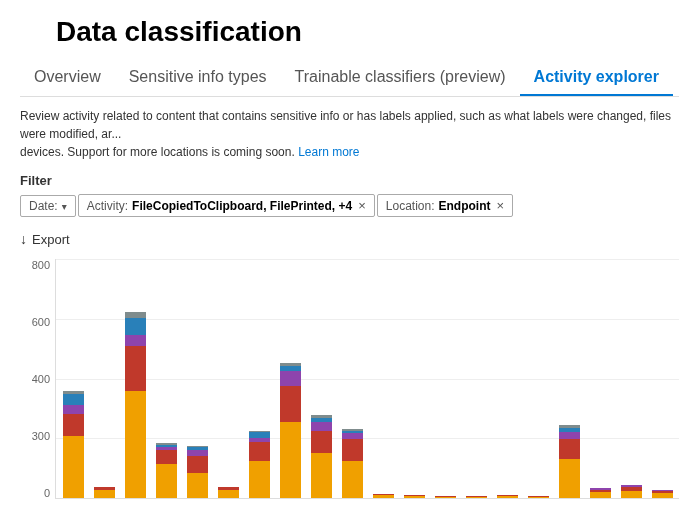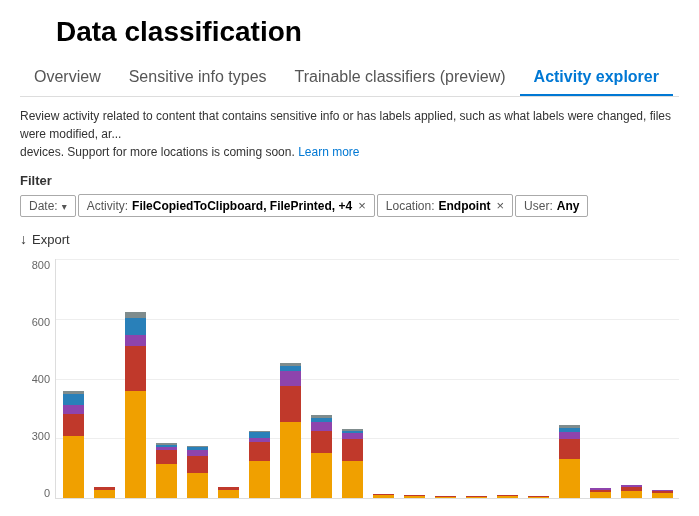--- a/index.html
+++ b/index.html
@@ -57,24 +57,20 @@
     <div class="filter-chip">
       <span class="chip-label">Activity: </span>
       <span class="chip-value">FileCopiedToClipboard, FilePrinted, +4</span>
       <span class="chip-x">×</span>
     </div>
     <div class="filter-chip">
       <span class="chip-label">Location: </span>
       <span class="chip-value">Endpoint</span>
       <span class="chip-x">×</span>
     </div>
-    <div class="filter-chip">
-      <span class="chip-label">User: </span>
-      <span class="chip-value">Any</span>
-    </div>
   </div>
 
   <button class="export-btn">
     <span class="export-icon">↓</span>
     <span>Export</span>
   </button>
 
   <div class="chart-area">
     <div class="chart-yaxis">
       <span>800</span>

